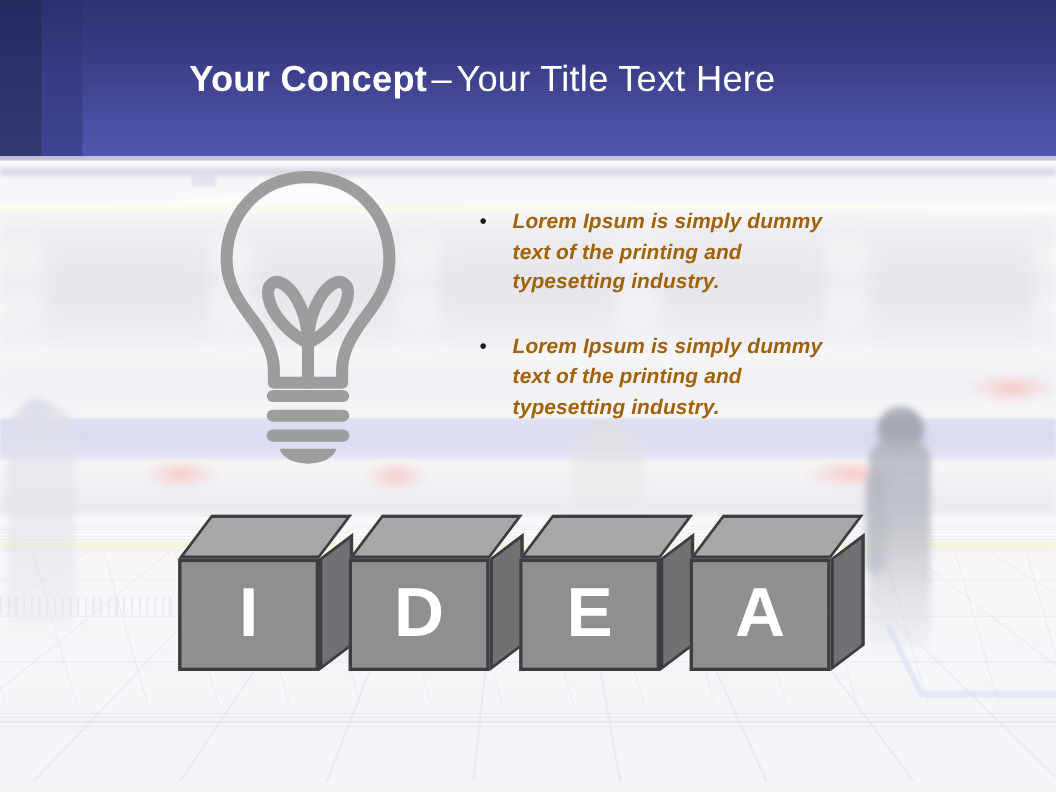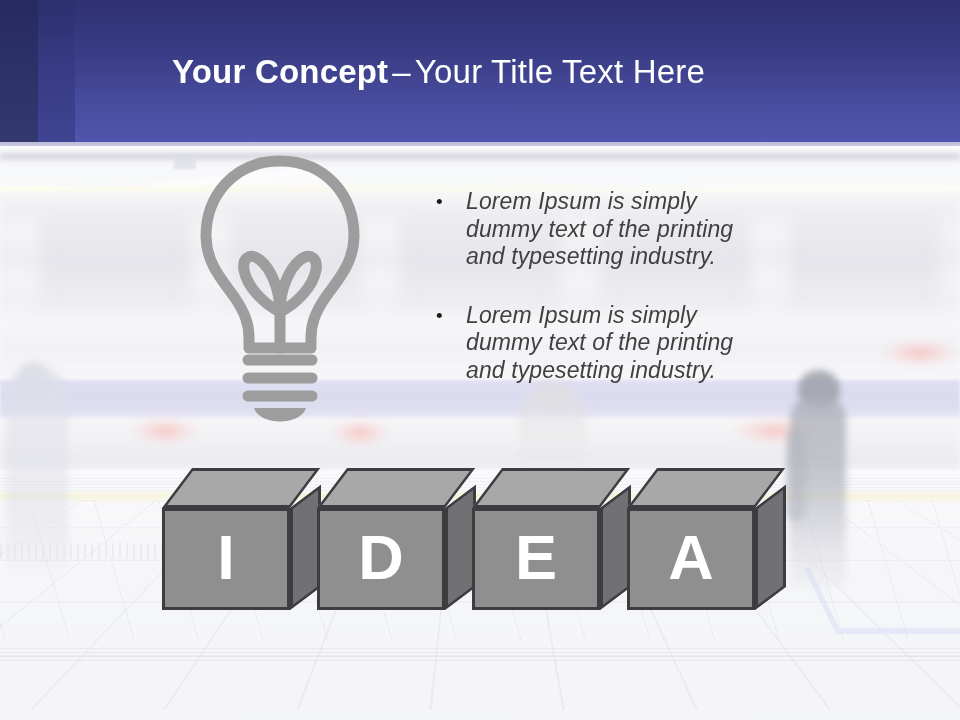--- a/index.html
+++ b/index.html
@@ -263,24 +263,25 @@
     width: 30px;
     color: #1a1a1a;
     font-size: 19px;
     line-height: 28px;
     text-align: left;
     padding-left: 6px;
   }
   .bullet-text {
     flex: 1 1 auto;
     font-style: italic;
-    font-size: 23px;
+    font-size: 19px;
     line-height: 27.5px;
-    color: #404040;
+    color: #a16207;
     letter-spacing: .1px;
+    font-weight: bold;
   }
 
   
   .cubes {
     position: absolute;
     left: 160px; top: 468px;
     width: 620px; height: 160px;
   }
   .cube {
     position: absolute;

